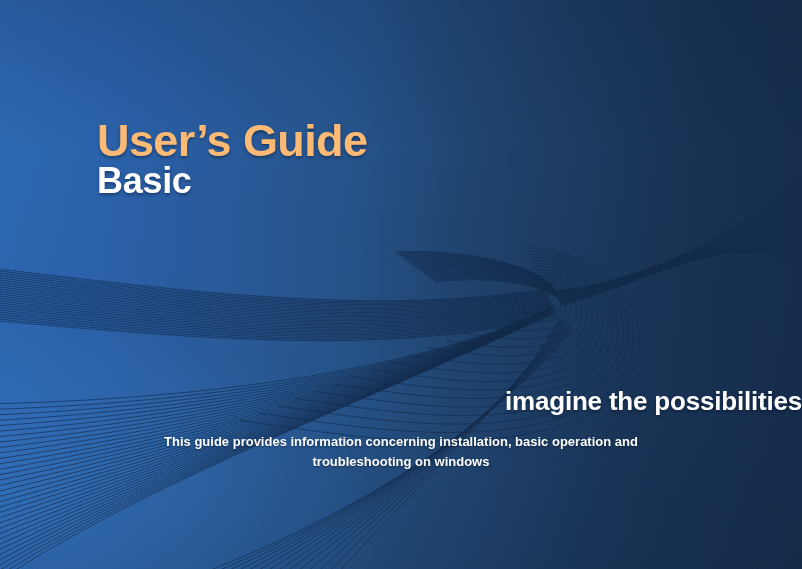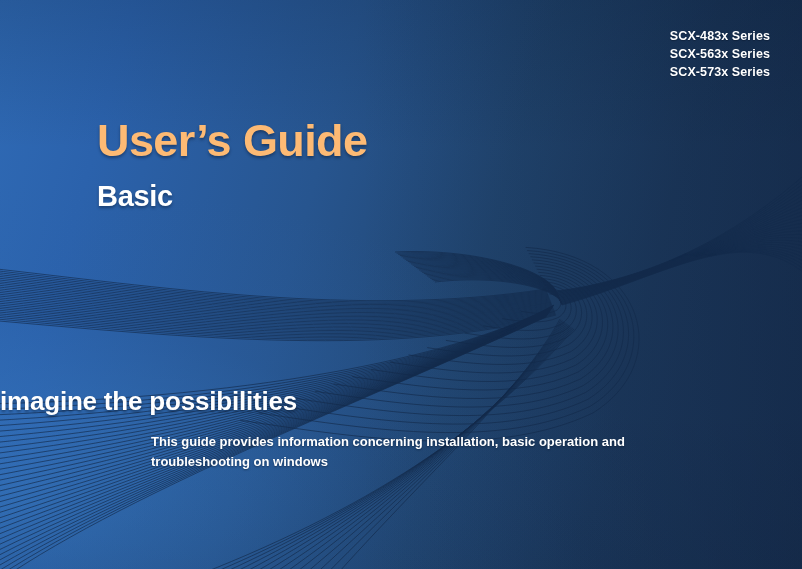--- a/index.html
+++ b/index.html
@@ -87,47 +87,46 @@
   .main-title {
     color: #fdba74;
     font-size: 45px;
     font-weight: bold;
     letter-spacing: -0.6px;
     line-height: 1.0;
     text-shadow: 0 2px 3px rgba(6,20,40,0.42);
   }
   .sub-title {
     color: #ffffff;
-    font-size: 29px;
+    font-size: 36px;
     font-weight: bold;
     letter-spacing: -0.3px;
     line-height: 1.0;
-    margin-top: 19px;
     text-shadow: 0 2px 3px rgba(6,20,40,0.42);
   }
 
   .tagline {
     position: absolute;
     left: 0;
     right: 0;
     top: 386px;
-    text-align: left;
+    text-align: right;
     color: #ffffff;
     font-size: 26px;
     font-weight: bold;
     letter-spacing: -0.2px;
     text-shadow: 0 2px 3px rgba(6,20,40,0.45);
   }
 
   .description {
     position: absolute;
     left: 151px;
     width: 500px;
     top: 432px;
-    text-align: left;
+    text-align: center;
     color: #ffffff;
     font-size: 13px;
     font-weight: bold;
     line-height: 1.55;
     text-shadow: 0 1px 2px rgba(6,20,40,0.5);
   }
 </style>
 </head>
 <body>
 
@@ -258,25 +257,20 @@
         <path d="M -12 309.2 C 181.7 327.2, 391.7 349.7, 553.9 309.6" stroke="#13294a" stroke-width="0.8" opacity="0.16" fill="none"></path>
         <path d="M -12 311.0 C 183.1 329.0, 393.1 351.1, 554.3 310.5" stroke="#13294a" stroke-width="0.8" opacity="0.16" fill="none"></path>
         <path d="M -12 312.8 C 184.5 330.8, 394.5 352.5, 554.6 311.4" stroke="#13294a" stroke-width="0.8" opacity="0.16" fill="none"></path>
         <path d="M -12 314.6 C 185.9 332.6, 395.9 353.9, 555.0 312.3" stroke="#13294a" stroke-width="0.8" opacity="0.16" fill="none"></path>
         <path d="M -12 316.4 C 187.2 334.4, 397.2 355.2, 555.3 313.2" stroke="#13294a" stroke-width="0.8" opacity="0.16" fill="none"></path>
         <path d="M -12 318.2 C 188.6 336.2, 398.6 356.6, 555.7 314.1" stroke="#13294a" stroke-width="0.8" opacity="0.16" fill="none"></path>
         <path d="M -12 320.0 C 190.0 338.0, 400.0 358.0, 556.0 315.0" stroke="#13294a" stroke-width="0.8" opacity="0.16" fill="none"></path>
       </g>
   </svg>
 
-  <div class="model-list">
-    <div>SCX-483x Series</div>
-    <div>SCX-563x Series</div>
-    <div>SCX-573x Series</div>
-  </div>
 
   <div class="title-block">
     <div class="main-title">User’s Guide</div>
     <div class="sub-title">Basic</div>
   </div>
 
   <div class="tagline">imagine the possibilities</div>
 
   <div class="description">
     <span>This guide provides information concerning installation, basic operation and</span>

